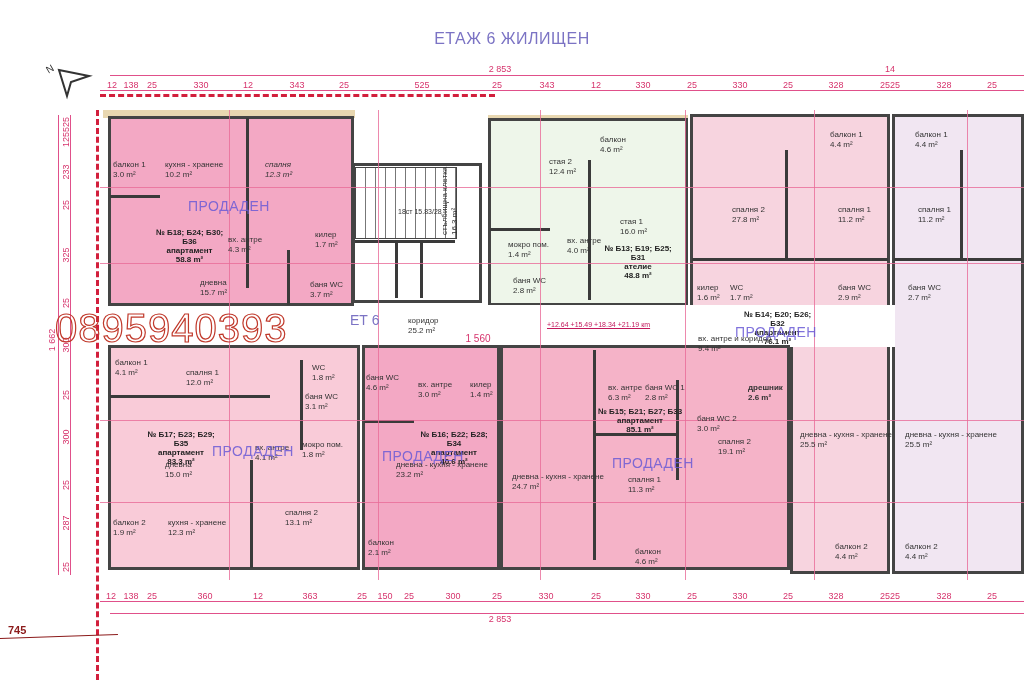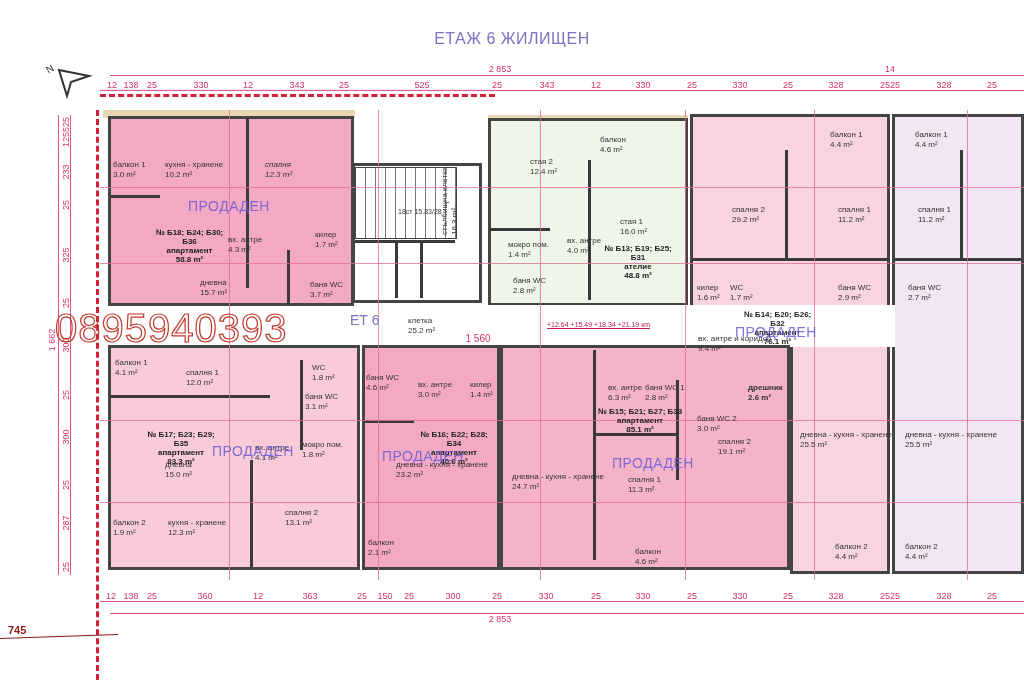--- a/index.html
+++ b/index.html
@@ -180,32 +180,32 @@
     <span style="display:block">апартамент</span>
     <span style="display:block">58.8 m²</span>
   </div>
 <div class="sold" style="left:188px;top:198px;">ПРОДАДЕН</div>
 
 <div class="room" style="left:440px;top:235px;transform:rotate(-90deg);transform-origin:left top;">
     <span class="a">стълбищна клетка</span>
     <span class="a">16.3 m²</span>
   </div>
 <div class="room" style="left:408px;top:316px;">
-    <span class="a">клетка</span>
+    <span class="a">коридор</span>
     <span class="a">25.2 m²</span>
   </div>
 <div class="abs" style="left:350px;top:312px;color:#7b73c4;font-size:14px;">ЕТ 6</div>
 <div class="abs" style="left:547px;top:321px;font-size:7px;color:#c2185b;text-decoration:underline;">+12.64 +15.49 +18.34 +21.19 кm</div>
 <div class="dim" style="left:478px;top:333px;font-size:10px;">1 560</div>
 
 <div class="room" style="left:600px;top:135px;">
     <span class="a">балкон</span>
     <span class="a">4.6 m²</span>
   </div>
-<div class="room" style="left:530px;top:157px;">
+<div class="room" style="left:549px;top:157px;">
     <span class="a">стая 2</span>
     <span class="a">12.4 m²</span>
   </div>
 <div class="room" style="left:620px;top:217px;">
     <span class="a">стая 1</span>
     <span class="a">16.0 m²</span>
   </div>
 <div class="room" style="left:567px;top:236px;">
     <span class="a">вх. антре</span>
     <span class="a">4.0 m²</span>
@@ -223,21 +223,21 @@
     <span style="display:block">ателие</span>
     <span style="display:block">48.8 m²</span>
   </div>
 
 <div class="room" style="left:830px;top:130px;">
     <span class="a">балкон 1</span>
     <span class="a">4.4 m²</span>
   </div>
 <div class="room" style="left:732px;top:205px;">
     <span class="a">спалня 2</span>
-    <span class="a">29.2 m²</span>
+    <span class="a">27.8 m²</span>
   </div>
 <div class="room" style="left:838px;top:205px;">
     <span class="a">спалня 1</span>
     <span class="a">11.2 m²</span>
   </div>
 <div class="room" style="left:697px;top:283px;">
     <span class="a">килер</span>
     <span class="a">1.6 m²</span>
   </div>
 <div class="room" style="left:730px;top:283px;">

